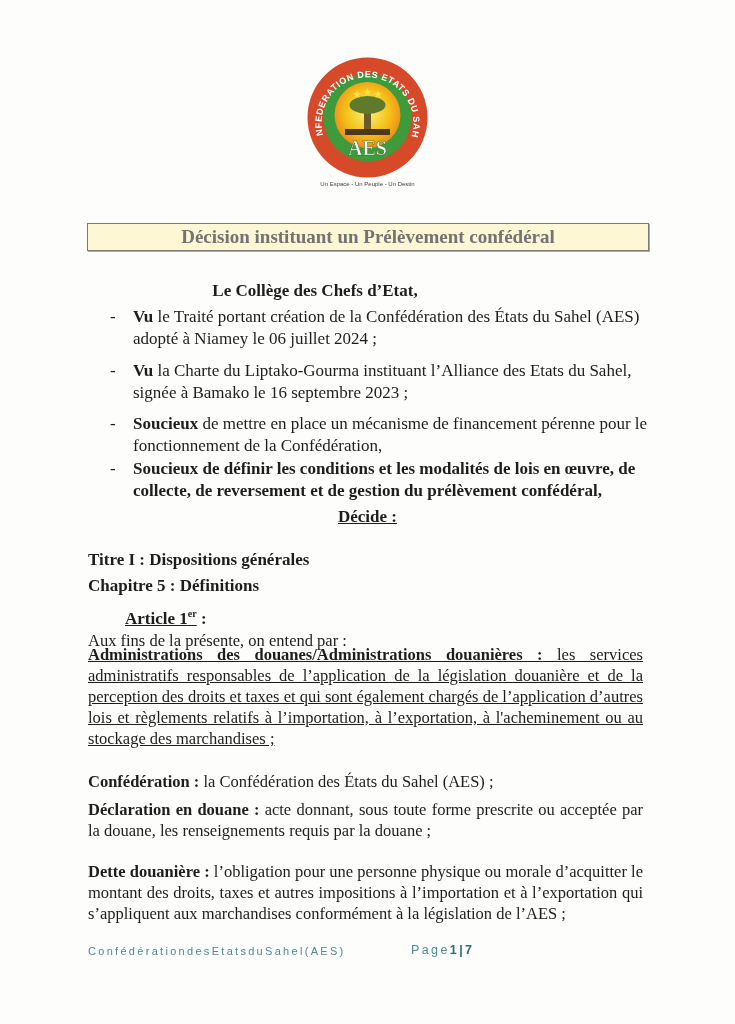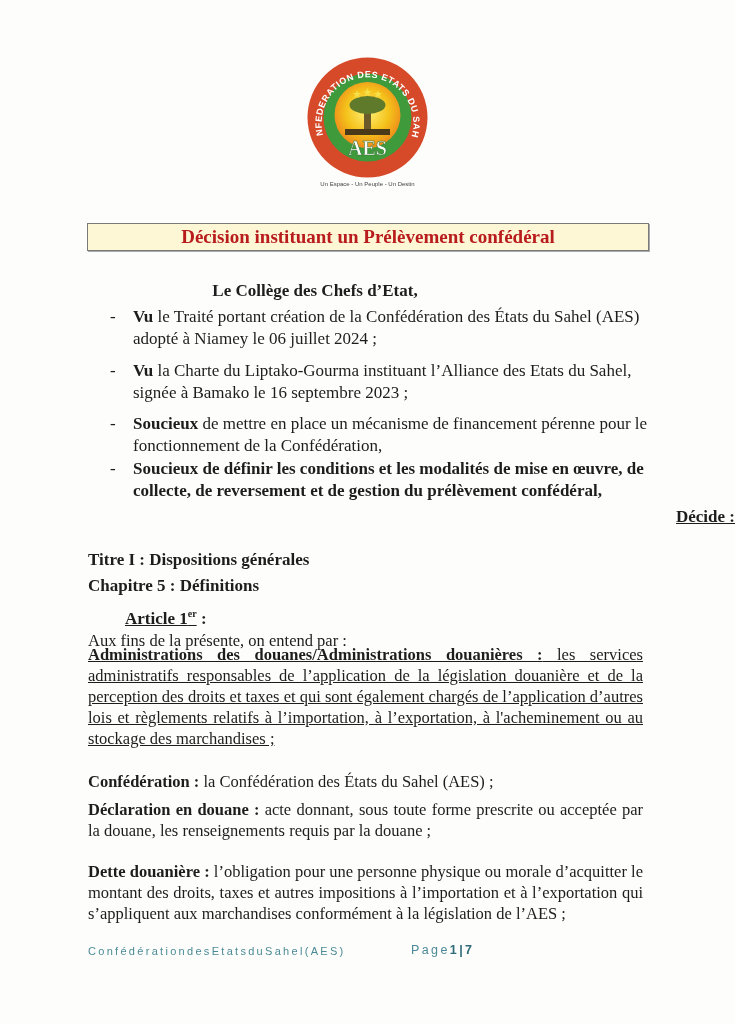--- a/index.html
+++ b/index.html
@@ -20,36 +20,36 @@
     font-family: "Liberation Sans", sans-serif;
     font-size: 6px; color: #444; margin-top: 1px;
   }
   .title-box {
     position: absolute; left: 87px; top: 223px; width: 560px; height: 26px;
     background: #fdf7d6;
     border: 1.5px solid #7a7a7a;
     box-shadow: 1px 1px 0 #aaa;
     text-align: center;
     font-weight: bold; font-size: 19px; line-height: 26px;
-    color: #b91c1c;
+    color: #737373;
   }
   .college {
     position: absolute; left: 0; width: 630px; top: 281px;
     text-align: center; font-weight: bold; font-size: 17px;
   }
   .considerant {
     position: absolute; left: 112px; width: 545px;
     font-size: 17px; line-height: 22px;
   }
   .considerant .dash { position: absolute; left: -2px; top: 0; }
   .considerant .txt { margin-left: 21px; display: block; }
   .considerant b { font-weight: bold; }
   .decide {
     position: absolute; left: 0; width: 735px; top: 507px;
-    text-align: right; font-weight: bold; font-size: 17px; text-decoration: underline;
+    text-align: center; font-weight: bold; font-size: 17px; text-decoration: underline;
   }
   .body-text {
     position: absolute; left: 88px; width: 555px;
     font-size: 16.5px; line-height: 21px;
   }
   .h-bold { font-weight: bold; font-size: 17px; }
   .u { text-decoration: underline; }
   .justify { text-align: justify; text-align-last: left; }
   sup { font-size: 10px; }
   .footer {
@@ -107,21 +107,21 @@
 <div class="considerant" style="top:360px;">
   <span class="dash">-</span>
   <span class="txt"><b>Vu</b><span> la Charte du Liptako-Gourma instituant l’Alliance des Etats du Sahel, signée à Bamako le 16 septembre 2023 ;</span></span>
 </div>
 <div class="considerant" style="top:413px;">
   <span class="dash">-</span>
   <span class="txt"><b>Soucieux</b><span> de mettre en place un mécanisme de financement pérenne pour le fonctionnement de la Confédération,</span></span>
 </div>
 <div class="considerant" style="top:458px;">
   <span class="dash">-</span>
-  <span class="txt"><b>Soucieux de définir les conditions et les modalités de mise en œuvre, de collecte, de reversement et de gestion du prélèvement confédéral,</b><span></span></span>
+  <span class="txt"><b>Soucieux de définir les conditions et les modalités de lois en œuvre, de collecte, de reversement et de gestion du prélèvement confédéral,</b><span></span></span>
 </div>
 
 <div class="decide">Décide :</div>
 
 <div class="body-text h-bold" style="top:549px;">Titre I : Dispositions générales</div>
 <div class="body-text h-bold" style="top:575px;">Chapitre 5 : Définitions</div>
 <div class="body-text h-bold" style="top:603px;margin-left:37px;">
   <span class="u"><span>Article 1</span><sup>er</sup></span><span> :</span>
 </div>
 <div class="body-text" style="top:630px;">Aux fins de la présente, on entend par :</div>

